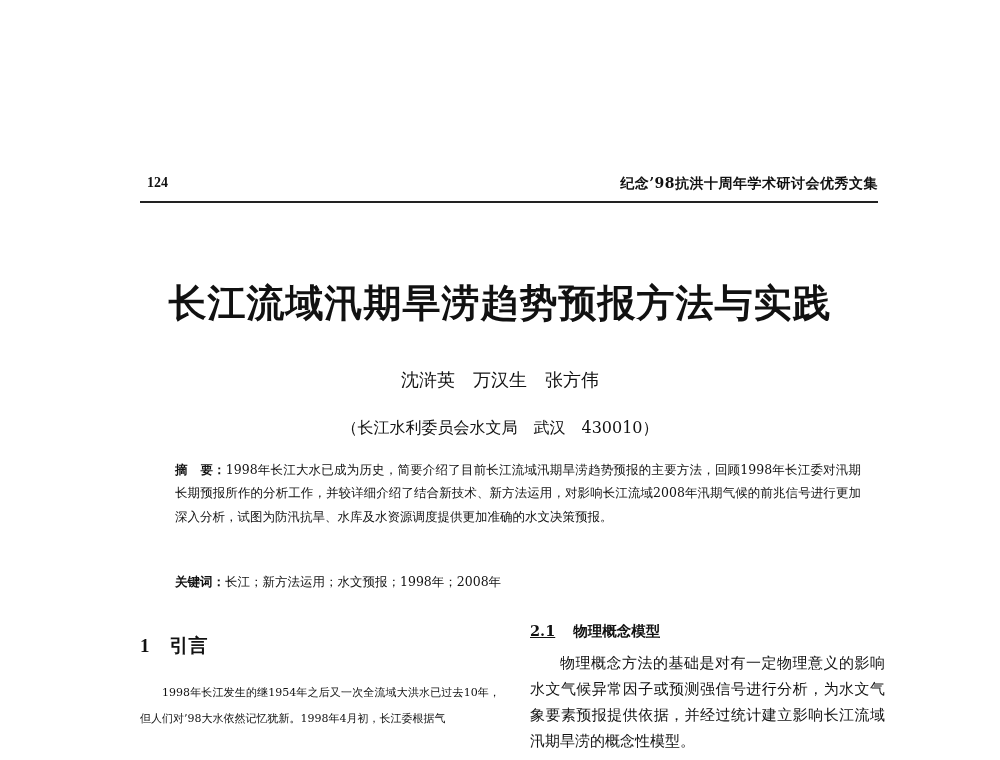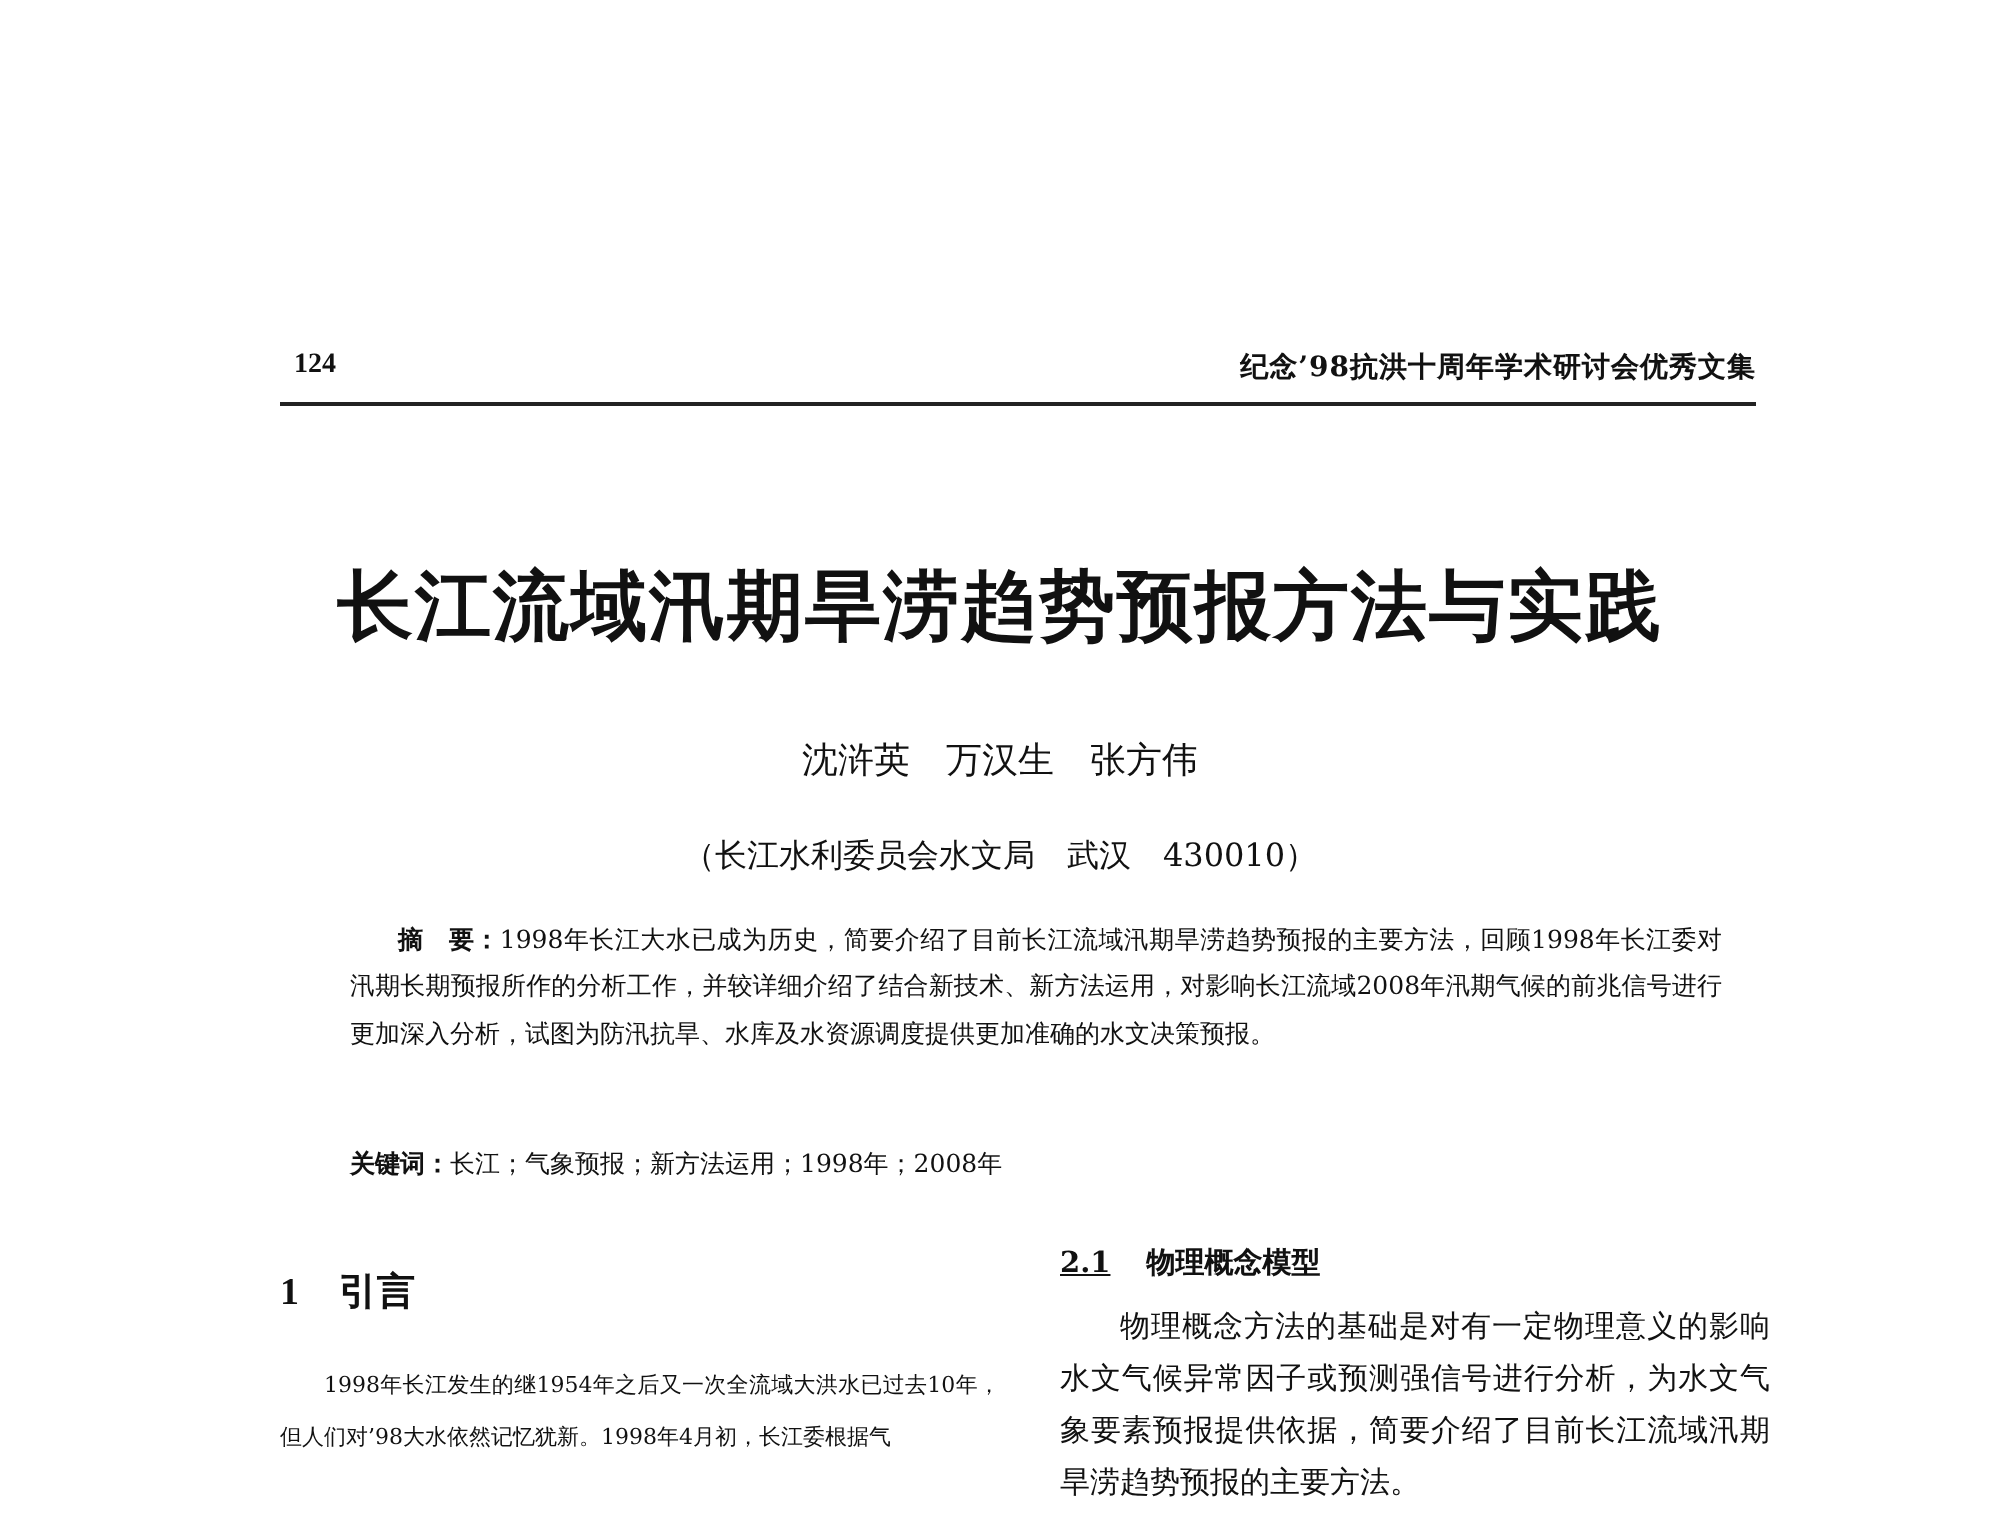--- a/index.html
+++ b/index.html
@@ -9,21 +9,21 @@
   }
   .abs { position: absolute; }
   .page-num { left: 147px; top: 175px; font-size: 14px; font-weight: bold; font-family: "Liberation Serif", serif; }
   .running-head { right: 122px; top: 175px; font-size: 14px; font-weight: bold; letter-spacing: 0.5px; }
   .rule { left: 140px; top: 201px; width: 738px; height: 2px; background: #222; }
   .title { left: 0; width: 1000px; top: 278px; text-align: center; font-size: 38px; font-weight: bold;
            font-family: "DejaVu Sans", sans-serif; letter-spacing: 1px; }
   .authors { left: 0; width: 1000px; top: 368px; text-align: center; font-size: 18px; word-spacing: 18px; }
   .affil { left: 0; width: 1000px; top: 418px; text-align: center; font-size: 16px; }
   .abstract { left: 175px; top: 458px; width: 686px; font-size: 12.5px; line-height: 23.3px; text-align: justify; }
-  .abstract .lbl { font-weight: bold; font-family: "DejaVu Sans", sans-serif; margin-left: 24px; }
+  .abstract .lbl { font-weight: bold; font-family: "DejaVu Sans", sans-serif; }
   .keywords { left: 175px; top: 574px; font-size: 12.5px; }
   .keywords .lbl { font-weight: bold; font-family: "DejaVu Sans", sans-serif; }
   .sec1 { left: 140px; top: 633px; font-size: 19px; font-weight: bold; }
   .sec1 .num { margin-right: 20px; font-family: "Liberation Serif", serif; }
   .col-left { left: 140px; top: 680px; width: 360px; font-size: 11px; line-height: 26px; text-align: justify; }
   .col-right { left: 530px; top: 650px; width: 355px; font-size: 15px; line-height: 26px; text-align: justify; }
   .sub21 { left: 530px; top: 622px; font-size: 14.5px; font-weight: bold; }
   .sub21 .num { margin-right: 18px; text-decoration: underline; }
   .indent { text-indent: 2em; }
 </style>
@@ -36,24 +36,24 @@
 
 <div class="abs title">长江流域汛期旱涝趋势预报方法与实践</div>
 <div class="abs authors">沈浒英　万汉生　张方伟</div>
 <div class="abs affil">（长江水利委员会水文局　武汉　430010）</div>
 
 <div class="abs abstract">
   <span class="lbl">摘　要：</span><span>1998年长江大水已成为历史，简要介绍了目前长江流域汛期旱涝趋势预报的主要方法，回顾1998年长江委对汛期长期预报所作的分析工作，并较详细介绍了结合新技术、新方法运用，对影响长江流域2008年汛期气候的前兆信号进行更加深入分析，试图为防汛抗旱、水库及水资源调度提供更加准确的水文决策预报。</span>
 </div>
 
 <div class="abs keywords">
-  <span class="lbl">关键词：</span><span>长江；气象预报；新方法运用；1998年；2008年</span>
+  <span class="lbl">关键词：</span><span>长江；新方法运用；水文预报；1998年；2008年</span>
 </div>
 
 <div class="abs sec1">
   <span class="num">1</span><span>引言</span>
 </div>
 <div class="abs col-left indent">1998年长江发生的继1954年之后又一次全流域大洪水已过去10年，但人们对’98大水依然记忆犹新。1998年4月初，长江委根据气</div>
 
 <div class="abs sub21">
   <span class="num">2.1</span><span>物理概念模型</span>
 </div>
-<div class="abs col-right indent">物理概念方法的基础是对有一定物理意义的影响水文气候异常因子或预测强信号进行分析，为水文气象要素预报提供依据，简要介绍了目前长江流域汛期旱涝趋势预报的主要方法。</div>
+<div class="abs col-right indent">物理概念方法的基础是对有一定物理意义的影响水文气候异常因子或预测强信号进行分析，为水文气象要素预报提供依据，并经过统计建立影响长江流域汛期旱涝的概念性模型。</div>
 
 </body></html>

